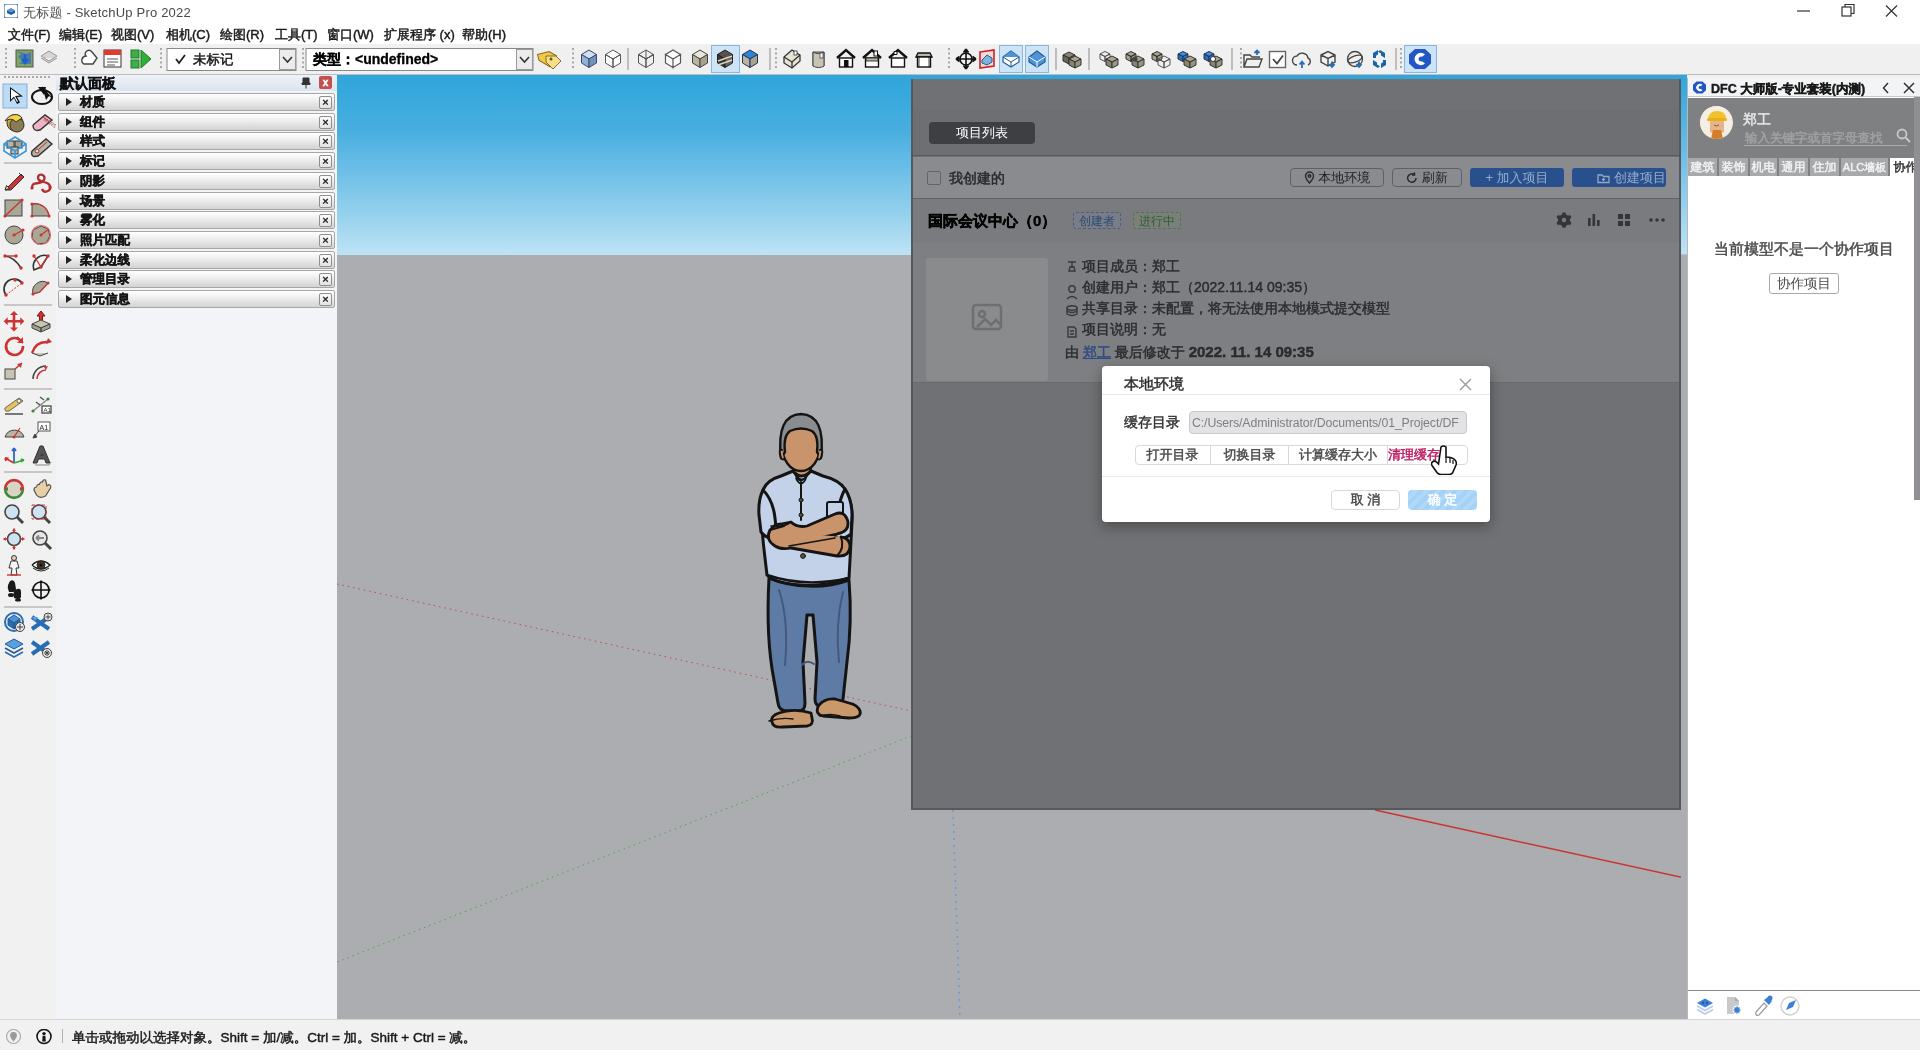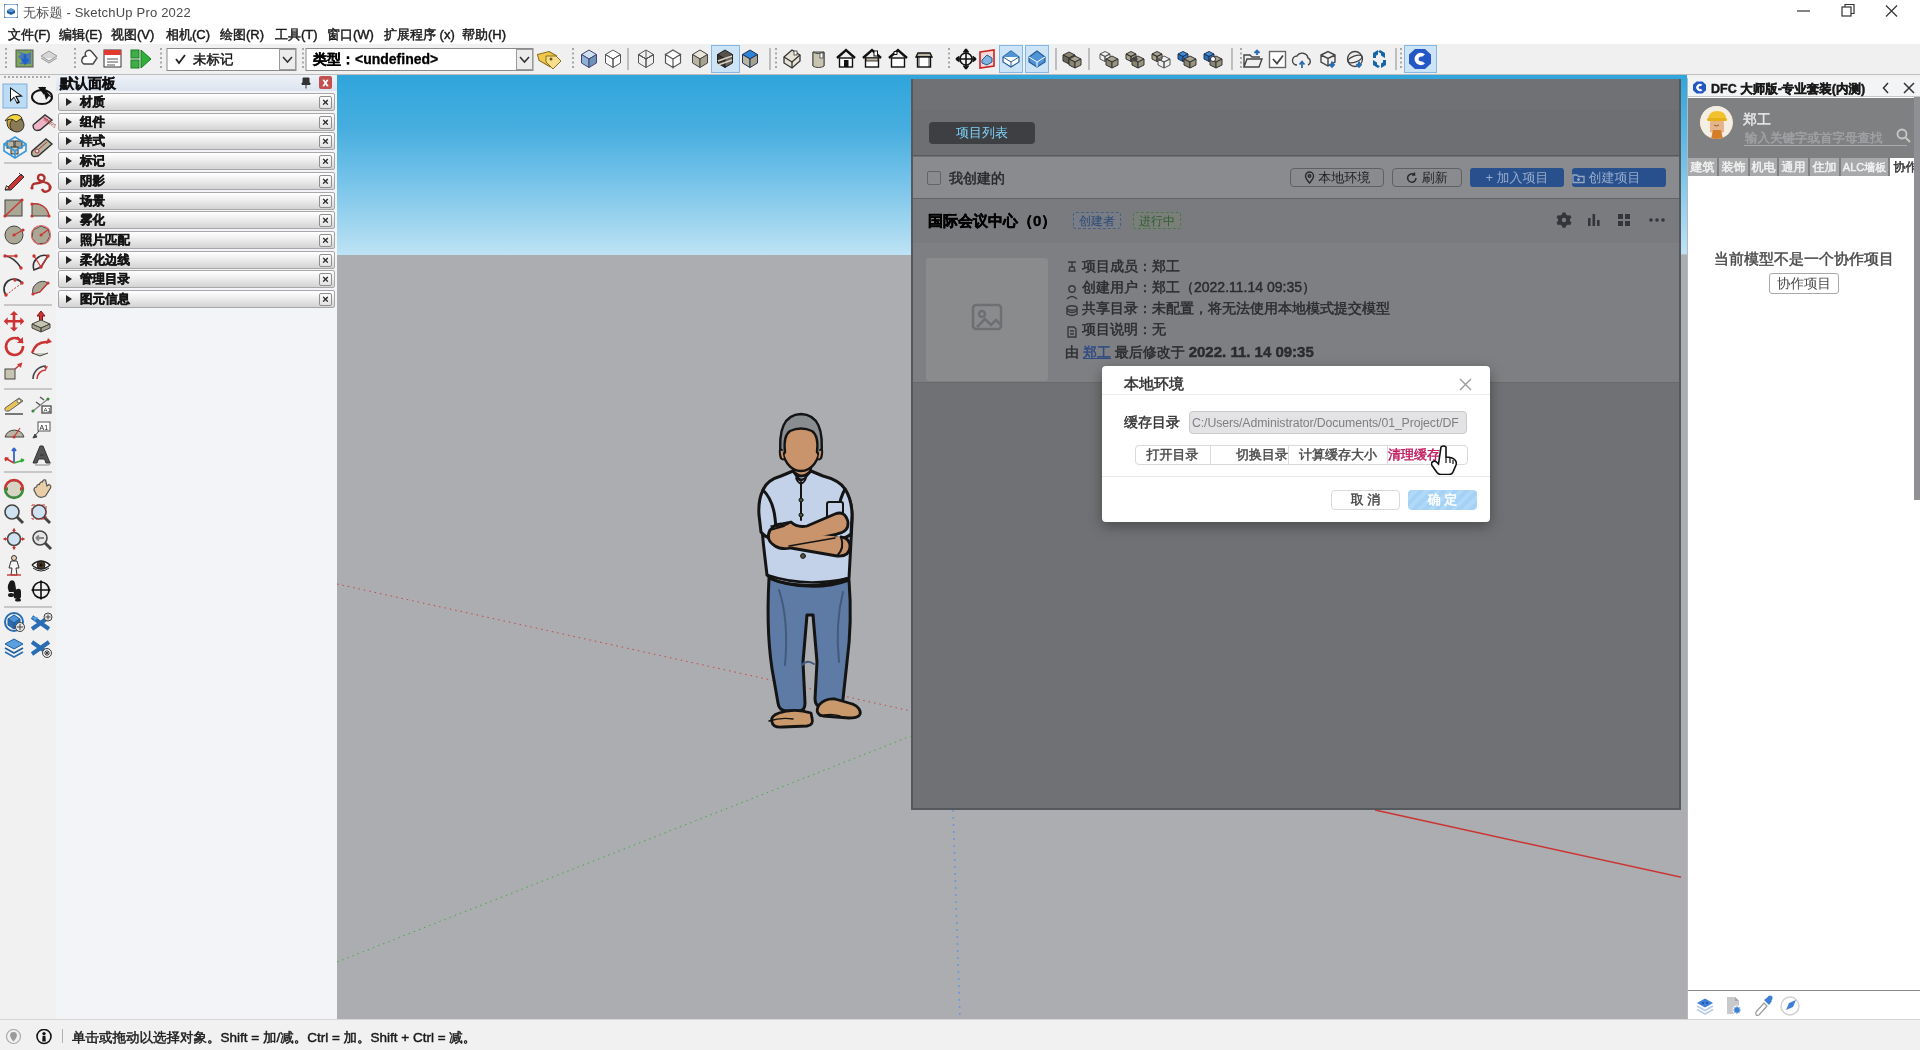--- a/index.html
+++ b/index.html
@@ -588,21 +588,21 @@
 </div>
 <div id="dfctabs">
  <div class="tab" style="left:0;width:29px">建筑</div>
  <div class="tab" style="left:31px;width:29px">装饰</div>
  <div class="tab" style="left:62px;width:27px">机电</div>
  <div class="tab" style="left:91px;width:29px">通用</div>
  <div class="tab" style="left:122px;width:29px">住加</div>
  <div class="tab" style="left:153px;width:47px;font-size:11px">ALC墙板</div>
  <div class="tab" style="left:202px;width:31px;background:#fff;color:#333">协作</div>
 </div>
-<div class="abs cjk" style="left:0;top:172px;width:232px;text-align:center;font-size:15px;color:#4A4A4C">当前模型不是一个协作项目</div>
+<div class="abs cjk" style="left:0;top:162px;width:232px;text-align:center;font-size:15px;color:#4A4A4C">当前模型不是一个协作项目</div>
 <div class="abs btn" style="left:81px;top:195px;width:70px;height:21px;border-color:#A9A9AB;border-radius:3px;line-height:19px;font-size:13.5px">协作项目</div>
 <div class="abs" style="left:226px;top:19px;width:7px;height:403px;background:#8F9094"></div>
 <div class="abs" style="left:0;top:912px;width:232px;height:29px;border-top:1px solid #8a8a8a;background:#fff">
  <svg class="abs" style="left:7px;top:4px" width="110" height="21" viewBox="0 0 110 21">
   <g>
           <path d="M2,8 l8,-4.5 l8,4.5 l-8,4.5 z" fill="#3d7fd6"></path>
           <path d="M2,11 l8,4.5 l8,-4.5 M2,14.5 l8,4.5 l8,-4.5" fill="none" stroke="#b8cde8" stroke-width="1.6"></path>
           <circle cx="8" cy="8" r="0.9" fill="#1a4a9a"></circle>
           <circle cx="12" cy="8" r="0.9" fill="#1a4a9a"></circle>
         </g>
@@ -621,34 +621,34 @@
           <circle cx="10" cy="11" r="9" fill="none" stroke="#d0d0d3" stroke-width="1.4"></circle>
           <path d="M6,15 l3,-7 l7,-3 l-3,7 z" fill="#3d7fd6"></path>
         </g>
  </svg>
 </div>
 </div>
 <div class="abs" style="left:1681px;top:75px;width:6px;height:944px;background:linear-gradient(#2FA5DB 0%,#6FC0E8 9%,#BEE3F5 18.9%,#ACADB0 19.1%,#ACADB0 100%)"></div>
 <div class="abs" id="collab">
 <div id="ccontent">
  <div class="crow1">
-        <div class="abs" style="left:16px;top:12px;width:106px;height:22px;background:#3E3F42;border-radius:4px;color:#7dd3fc;font-size:13px;text-align:center;line-height:22px">项目列表</div>
+        <div class="abs" style="left:16px;top:12px;width:106px;height:22px;background:#3E3F42;border-radius:4px;color:#ffffff;font-size:13px;text-align:center;line-height:22px">项目列表</div>
       </div>
  <div class="crow2">
   <div class="abs" style="left:14px;top:14px;width:14px;height:14px;border:1px solid #63646a;background:#8a8b8e;border-radius:2px"></div>
   <div class="abs cjk" style="left:36px;top:13px;font-size:14px;color:#27282A">我创建的</div>
   <div class="abs btn" style="left:377px;top:11px;width:94px;height:19px;background:#8A8B8E;border-color:#5F6064;color:#1F1F21;line-height:17px;font-size:13px;white-space:nowrap"><svg style="vertical-align:-2px" width="11" height="13" viewBox="0 0 11 13" fill="none" stroke="#2a2a2c" stroke-width="1.4">
             <path d="M5.5,1 a4,4 0 0 1 4,4 q0,2.5 -4,7 q-4,-4.5 -4,-7 a4,4 0 0 1 4,-4 z"></path>
             <circle cx="5.5" cy="5" r="1.3"></circle>
           </svg> 本地环境</div>
   <div class="abs btn" style="left:479px;top:11px;width:70px;height:19px;background:#8A8B8E;border-color:#5F6064;color:#1F1F21;line-height:17px;font-size:13px;white-space:nowrap"><svg style="vertical-align:-2px" width="12" height="12" viewBox="0 0 12 12" fill="none" stroke="#2a2a2c" stroke-width="1.5">
             <path d="M10,6 a4.2,4.2 0 1 1 -1.5,-3.2 M8.5,0.5 v2.5 h-2.5"></path>
           </svg> 刷新</div>
   <div class="abs" style="left:557px;top:11px;width:94px;height:19px;background:#27508D;border-radius:3px;color:#9AACCC;font-size:13px;text-align:center;line-height:19px">+ 加入项目</div>
-  <div class="abs" style="left:659px;top:11px;width:94px;height:19px;background:#27508D;border-radius:3px;color:#9AACCC;font-size:13px;text-align:left;line-height:19px"><svg style="vertical-align:-2px" width="13" height="12" viewBox="0 0 13 12" fill="none" stroke="#97A7C4" stroke-width="1.3">
+  <div class="abs" style="left:659px;top:11px;width:94px;height:19px;background:#27508D;border-radius:3px;color:#9AACCC;font-size:13px;text-align:right;line-height:19px"><svg style="vertical-align:-2px" width="13" height="12" viewBox="0 0 13 12" fill="none" stroke="#97A7C4" stroke-width="1.3">
             <path d="M1,3 h4 l1.5,1.5 h5.5 v6 h-11 z M6.5,6 v3 M5,7.5 h3"></path>
           </svg> 创建项目</div>
  </div>
  <div class="crow3">
   <div class="abs cjk" style="left:15px;top:13px;font-size:15px;font-weight:bold;color:#000000">国际会议中心（0）</div>
   <div class="abs" style="left:160px;top:13px;width:48px;height:17px;border:1px dashed #4A5E80;border-radius:3px;background:#787d86;color:#2F4A75;font-size:12px;text-align:center;line-height:17px">创建者</div>
   <div class="abs" style="left:220px;top:13px;width:48px;height:17px;border:1px dashed #4E7550;border-radius:3px;background:#7a8079;color:#2F5C33;font-size:12px;text-align:center;line-height:17px">进行中</div>
   <svg class="abs" style="left:643px;top:12px" width="110" height="18" viewBox="0 0 110 18" fill="#33353a">
    <g transform="translate(8,9)">
             <path d="M-1.5,-7.5 h3 l0.5,2 a6,6 0 0 1 2,1.2 l2,-0.8 1.5,2.6 -1.6,1.6 a6,6 0 0 1 0,2 l1.6,1.6 -1.5,2.6 -2,-0.8 a6,6 0 0 1 -2,1.2 l-0.5,2 h-3 l-0.5,-2 a6,6 0 0 1 -2,-1.2 l-2,0.8 -1.5,-2.6 1.6,-1.6 a6,6 0 0 1 0,-2 l-1.6,-1.6 1.5,-2.6 2,0.8 a6,6 0 0 1 2,-1.2 z" fill="#33353a"></path>
@@ -698,21 +698,21 @@
 <div class="abs" id="dlg">
  <div class="abs cjk" style="left:22px;top:9px;font-size:15px;color:#303030">本地环境</div>
  <svg class="abs" style="left:357px;top:12px" width="13" height="13" viewBox="0 0 13 13" stroke="#999" stroke-width="1.4">
       <path d="M1,1 L12,12 M12,1 L1,12"></path>
     </svg>
  <div class="abs" style="left:0;top:28px;width:388px;height:1px;background:#E9E9E9"></div>
  <div class="abs cjk" style="left:22px;top:48px;font-size:14px;color:#333">缓存目录</div>
  <div class="abs" style="left:87px;top:45px;width:278px;height:23px;background:#E3E3E5;border:1px solid #C9C9CB;border-radius:4px;overflow:hidden;font-size:12.3px;color:#7f7f82;line-height:22px;padding-left:2px;white-space:nowrap;letter-spacing:-0.1px">C:/Users/Administrator/Documents/01_Project/DF</div>
  <div class="abs" style="left:33px;top:79px;width:333px;height:20px;border:1px solid #D9D9D9;border-radius:4px;background:#fff"></div>
  <div class="abs cjk" style="left:33px;top:79px;width:76px;height:20px;border-right:1px solid #D9D9D9;font-size:13px;color:#4A4A4C;text-align:center;line-height:19px">打开目录</div>
- <div class="abs cjk" style="left:109px;top:79px;width:78px;height:20px;border-right:1px solid #D9D9D9;font-size:13px;color:#4A4A4C;text-align:right;line-height:19px">切换目录</div>
+ <div class="abs cjk" style="left:109px;top:79px;width:78px;height:20px;border-right:1px solid #D9D9D9;font-size:13px;color:#4A4A4C;text-align:center;line-height:19px">切换目录</div>
  <div class="abs cjk" style="left:187px;top:79px;width:99px;height:20px;border-right:1px solid #D9D9D9;font-size:13px;color:#4A4A4C;text-align:center;line-height:19px">计算缓存大小</div>
  <div class="abs cjk" style="left:286px;top:79px;width:80px;height:20px;font-size:13px;color:#be185d;text-align:left;line-height:19px">清理缓存</div>
  <div class="abs" style="left:0;top:110px;width:388px;height:1px;background:#E9E9E9"></div>
  <div class="abs btn cjk" style="left:229px;top:124px;width:69px;height:20px;line-height:18px">取 消</div>
  <div class="abs cjk" style="left:306px;top:124px;width:69px;height:20px;border-radius:4px;background:repeating-linear-gradient(135deg,#A4D1F5 0 4px,#B0D9F7 4px 8px);color:#fff;font-size:13px;text-align:center;line-height:20px">确 定</div>
  <svg class="abs" style="left:329px;top:79px" width="26" height="30" viewBox="0 0 26 30">
       <path d="M10,2 q2.5,-2 5,0 l0,10 q6,0 9,3 q2,2 1,5 l-3,7 q-1,2.5 -4,2.5 l-8,0 q-2.5,0 -4,-2 l-5,-7 q-1.5,-2.5 1,-4 q2,-1 3.5,0.5 l2,2 z" fill="#fff" stroke="#111" stroke-width="1.6"></path>
       <path d="M15,12 v6 M19,13 v5 M22,15 v4" stroke="#111" stroke-width="1.2" fill="none"></path>
     </svg>
 </div>

